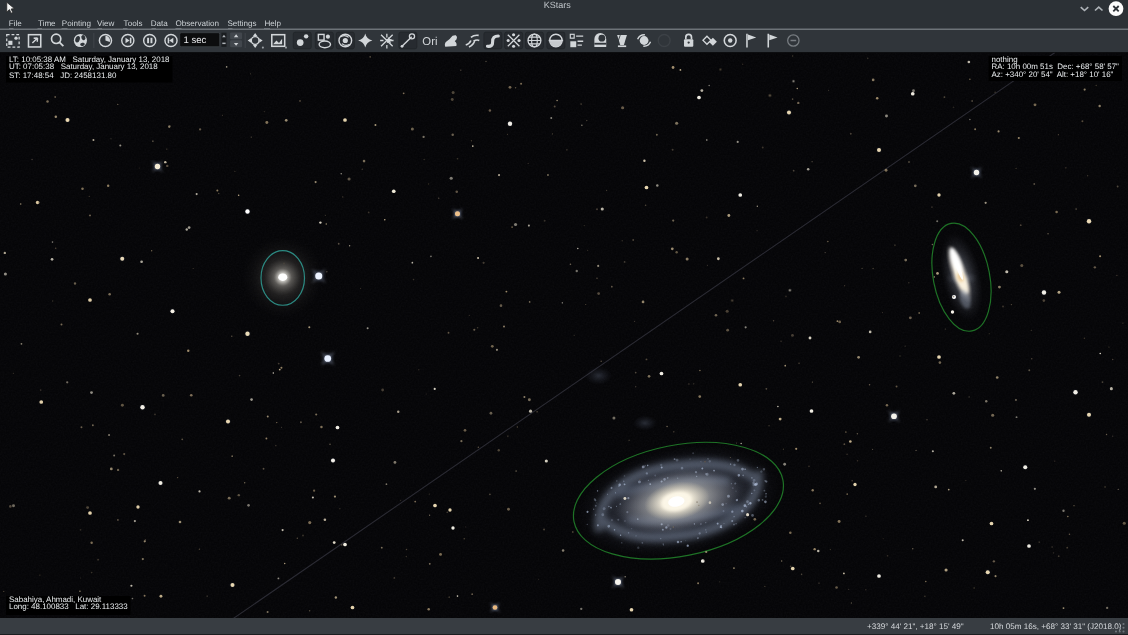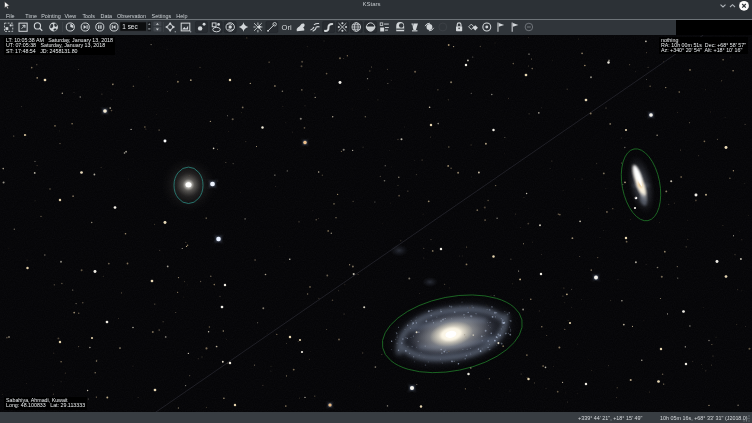--- a/index.html
+++ b/index.html
@@ -1,19 +1,19 @@
 <!DOCTYPE html>
 <html><head><meta charset="utf-8"><style>
 *{margin:0;padding:0;box-sizing:border-box}
 html,body{width:752px;height:423px;overflow:hidden;background:#000;font-family:"Liberation Sans",sans-serif;-webkit-font-smoothing:antialiased}
 #titlebar{position:absolute;left:0;top:0;width:752px;height:12px;background:#2c3136;color:#c2c7cc}
 #title{position:absolute;left:0;right:0;top:1.2px;text-align:center;font-size:6px;letter-spacing:0px;padding-right:9px}
 #menubar{position:absolute;left:0;top:12px;width:752px;height:7.5px;background:#2c3136;color:#cdd2d6;font-size:5.4px}
 #sep{position:absolute;left:0;top:19px;width:752px;height:1px;background:#6d7378}
-#toolbar{position:absolute;left:0;top:20px;width:676px;height:15px;background:#30353a}
+#toolbar{position:absolute;left:0;top:20px;width:752px;height:15px;background:#30353a}
 #sky{position:absolute;left:0;top:35px;width:752px;height:377px;background:#020204;overflow:hidden}
 #statusbar{position:absolute;left:0;top:412px;width:752px;height:11px;background:#383d42;color:#d6d9dc;font-size:5.4px}
 .ovl{position:absolute;background:#000;color:#eceff1;font-size:5.3px;line-height:5.3px;padding:1px 2px;white-space:pre}
 </style></head>
 <body>
 <div id="titlebar">
  <div id="title">KStars</div>
  <svg width="36" height="12" viewBox="0 0 36 12" style="position:absolute;right:2px;top:0">
   <path d="M 6.5 4.7 L 9 7 L 11.5 4.7" stroke="#aeb3b8" stroke-width="1.1" fill="none"></path>
   <path d="M 16 7 L 18.5 4.7 L 21 7" stroke="#aeb3b8" stroke-width="1.1" fill="none"></path>

